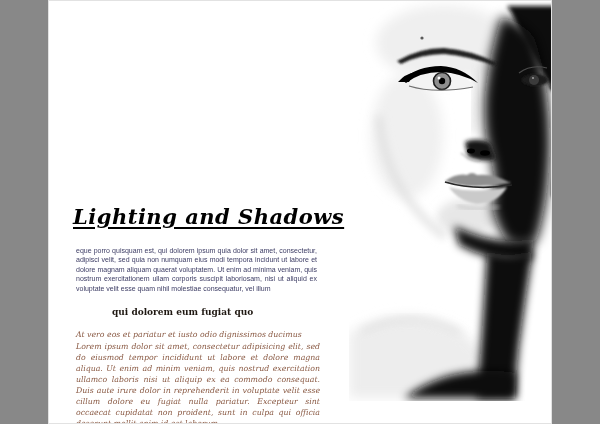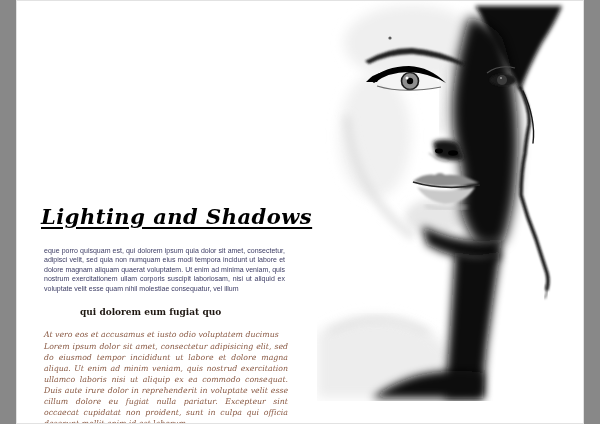--- a/index.html
+++ b/index.html
@@ -1,18 +1,18 @@
 <!DOCTYPE html>
 <html><head>
 <meta charset="utf-8">
 <style>
   html,body{margin:0;padding:0;background:#888;}
   .page{
     position:relative;
-    width:568px;height:424px;
+    width:504px;height:424px;
     margin:0 auto;
     background:#ffffff;
     border:1px solid #e2e2e2;
     box-sizing:border-box;
     overflow:hidden;
     font-family:"DejaVu Serif", serif;
   }
   .title{
     position:absolute;left:24px;top:189px;
     font-family:"DejaVu Serif", serif;
@@ -57,21 +57,21 @@
 <body>
 
 <div class="page">
 
   <h1 class="title">Lighting and Shadows</h1>
 
   <p class="intro">eque porro quisquam est, qui dolorem ipsum quia dolor sit amet, consectetur, adipisci velit, sed quia non numquam eius modi tempora incidunt ut labore et dolore magnam aliquam quaerat voluptatem. Ut enim ad minima veniam, quis nostrum exercitationem ullam corporis suscipit laboriosam, nisi ut aliquid ex voluptate velit esse quam nihil molestiae consequatur, vel illum</p>
 
   <h2 class="subheading">qui dolorem eum fugiat quo</h2>
 
-  <p class="quote-lead">At vero eos et accusamus et iusto odio voluptatem ducimus</p>
+  <p class="quote-lead">At vero eos et pariatur et iusto odio dignissimos ducimus</p>
 
   <p class="quote-body">Lorem ipsum dolor sit amet, consectetur adipisicing elit, sed do eiusmod tempor incididunt ut labore et dolore magna aliqua. Ut enim ad minim veniam, quis nostrud exercitation ullamco laboris nisi ut aliquip ex ea commodo consequat. Duis aute irure dolor in reprehenderit in voluptate velit esse cillum dolore eu fugiat nulla pariatur. Excepteur sint occaecat cupidatat non proident, sunt in culpa qui officia deserunt mollit anim id est laborum.</p>
 
   <svg class="photo" viewBox="0 0 300 400" xmlns="http://www.w3.org/2000/svg" aria-hidden="true">
     <defs>
       <filter id="b05" x="-40%" y="-40%" width="180%" height="180%">
           <feGaussianBlur stdDeviation="0.6"></feGaussianBlur>
         </filter>
       <filter id="b1" x="-40%" y="-40%" width="180%" height="180%">
           <feGaussianBlur stdDeviation="1.1"></feGaussianBlur>

